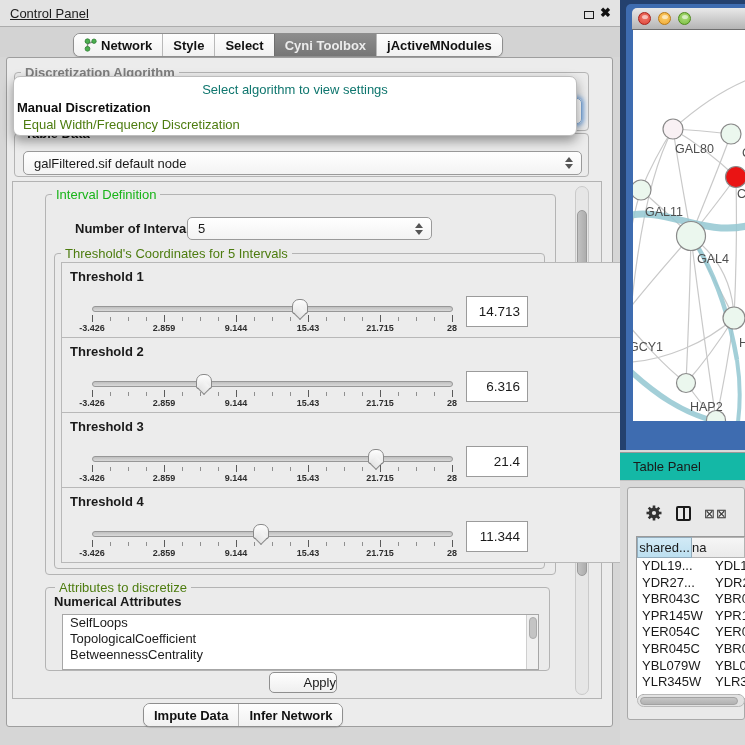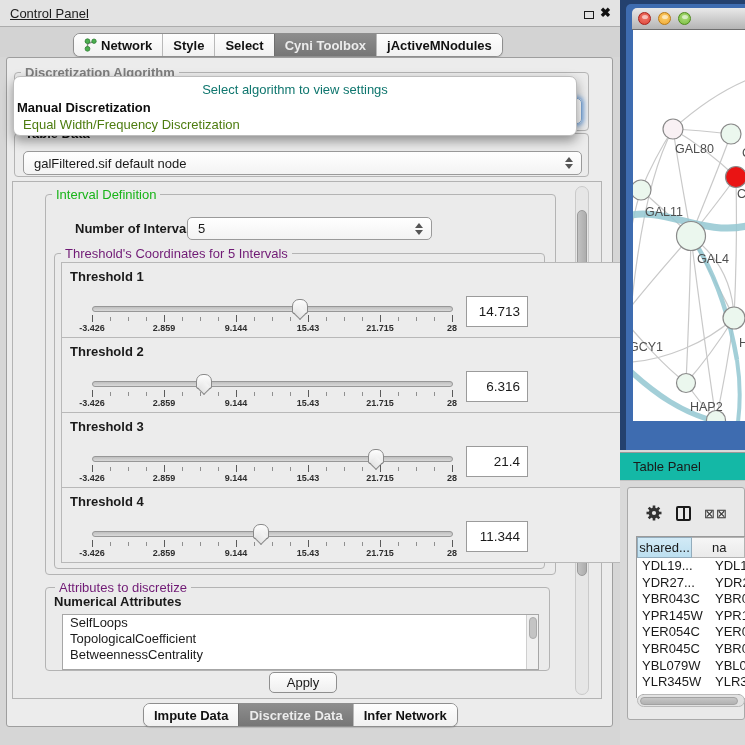--- a/index.html
+++ b/index.html
@@ -26,21 +26,21 @@
   #top-tabbar { left:73px; top:33px; }
   #bottom-tabbar { left:143px; top:703px; }
 
   #outer-panel { left:6px; top:57px; width:607px; height:670px; background:#ECECEC;
                  border:1px solid #9E9E9E; border-radius:3px; }
 
   .group { position:absolute; border:1px solid #B4B4B4; border-radius:4px; }
   .legend { position:absolute; top:-8px; left:6px; background:#ECECEC; padding:0 4px;
             font-size:13px; white-space:nowrap; }
   .legend.green { color:#18B418; }
-  .legend.blue { color:#701a75; }
+  .legend.blue { color:#4d7c0f; }
   .legend.gray { color:#7E7E7E; font-weight:bold; }
   .legend.dark { color:#111; font-weight:bold; }
 
   .combo { position:absolute; background:linear-gradient(#FFFFFF,#F3F3F3);
            border:1px solid #9A9A9A; border-radius:5px; display:flex; align-items:center; }
   .combo .txt { padding-left:10px; flex:1; }
   .arrows { width:16px; display:flex; flex-direction:column; align-items:center; gap:2px; margin-right:4px; }
   .arr-up { width:0; height:0; border-left:4px solid transparent; border-right:4px solid transparent;
             border-bottom:5px solid #555; }
   .arr-dn { width:0; height:0; border-left:4px solid transparent; border-right:4px solid transparent;
@@ -101,21 +101,21 @@
   #attr-list { position:absolute; left:16px; top:26px; width:477px; height:56px;
                background:#FFFFFF; border:1px solid #A6A6A6; overflow:hidden; }
   .attr-item { padding-left:7px; line-height:16px; height:16px; }
   #attr-sb { position:absolute; right:0; top:0; width:12px; height:54px; background:#F0F0F0;
              border-left:1px solid #CFCFCF; }
   #attr-sb-thumb { position:absolute; left:1.5px; top:2px; width:8px; height:22px;
                    background:#C4C4C4; border-radius:4px; border:1px solid #ABABAB; }
 
   #apply-btn { left:256px; top:490px; width:68px; height:21px;
                background:linear-gradient(#FEFEFE,#EFEFEF); border:1px solid #8F8F8F;
-               border-radius:5px; text-align:center; line-height:19px; font-size:13px; }
+               border-radius:5px; text-align:right; line-height:19px; font-size:13px; }
 
   
   #right-bg { left:620px; top:0; width:125px; height:745px; background:#D9D9D9; }
   #net-outer { left:620px; top:0; width:125px; height:450px; background:#24416E; }
   #net-frame { left:626px; top:4px; width:119px; height:446px; background:#3E6CB0;
                border-top-left-radius:5px; }
   #net-titlebar { left:632px; top:8px; width:113px; height:22px;
                   background:linear-gradient(#E9E9E9,#B4B4B4); border-bottom:1px solid #6E6E6E;
                   border-top-left-radius:5px; display:flex; align-items:center; padding-left:6px; gap:7px; }
   .light { width:13px; height:13px; border-radius:50%; position:relative; }
@@ -135,21 +135,21 @@
                 display:flex; align-items:center; gap:13px; padding-left:17px; }
   #split-icon { width:15px; height:15px; border:2px solid #1a1a1a; border-radius:2px; position:relative; }
   #split-icon::after { content:""; position:absolute; left:4.5px; top:0; width:2px; height:11px; background:#1a1a1a; }
   .cbx { font-size:13px; color:#333; line-height:13px; }
   #tw-table { position:absolute; left:8px; top:48px; width:110px; height:162px;
               background:#FFFFFF; border:1px solid #9A9A9A; border-bottom:none; overflow:hidden; }
   #tw-header { display:flex; height:21px; }
   #tw-h1 { width:55px; background:linear-gradient(#D2EAF6,#BCDFF0); border:1px solid #93ACBC;
            text-align:center; line-height:19px; overflow:hidden; white-space:nowrap; }
   #tw-h2 { flex:1; background:linear-gradient(#F6F6F6,#EAEAEA); border:1px solid #B3B3B3;
-           border-left:none; line-height:19px; padding-left:20px; overflow:hidden; white-space:nowrap; }
+           border-left:none; line-height:19px; overflow:hidden; white-space:nowrap; }
   .tw-row { display:flex; height:16.6px; line-height:16.6px; font-size:13px; }
   .tw-c1 { width:75px; padding-left:5px; white-space:nowrap; overflow:hidden; }
   .tw-c2 { flex:1; padding-left:3px; white-space:nowrap; overflow:hidden; }
   #tw-hscroll { position:absolute; left:9px; top:206px; width:108px; height:13px;
                 background:#E2E2E2; border:1px solid #B9B9B9; border-radius:7px; }
   #tw-hthumb { position:absolute; left:2px; top:1.5px; width:98px; height:8px;
                background:linear-gradient(#C6C6C6,#B2B2B2); border-radius:4px; border:1px solid #A2A2A2; }
 </style>
 </head>
 <body>
@@ -346,23 +346,20 @@
       </div>
     </div>
   </div>
 
   <div class="abs" id="apply-btn">Apply</div>
 </div>
 
 <div class="abs seg-bar" id="bottom-tabbar">
   <div class="seg">
       <span>Impute Data</span>
-    </div>
-  <div class="seg sel">
-      <span>Discretize Data</span>
     </div>
   <div class="seg">
       <span>Infer Network</span>
     </div>
 </div>
 
 <div class="abs" id="right-bg"></div>
 <div class="abs" id="net-outer"></div>
 <div class="abs" id="net-frame"></div>
 <div class="abs" id="net-titlebar">

